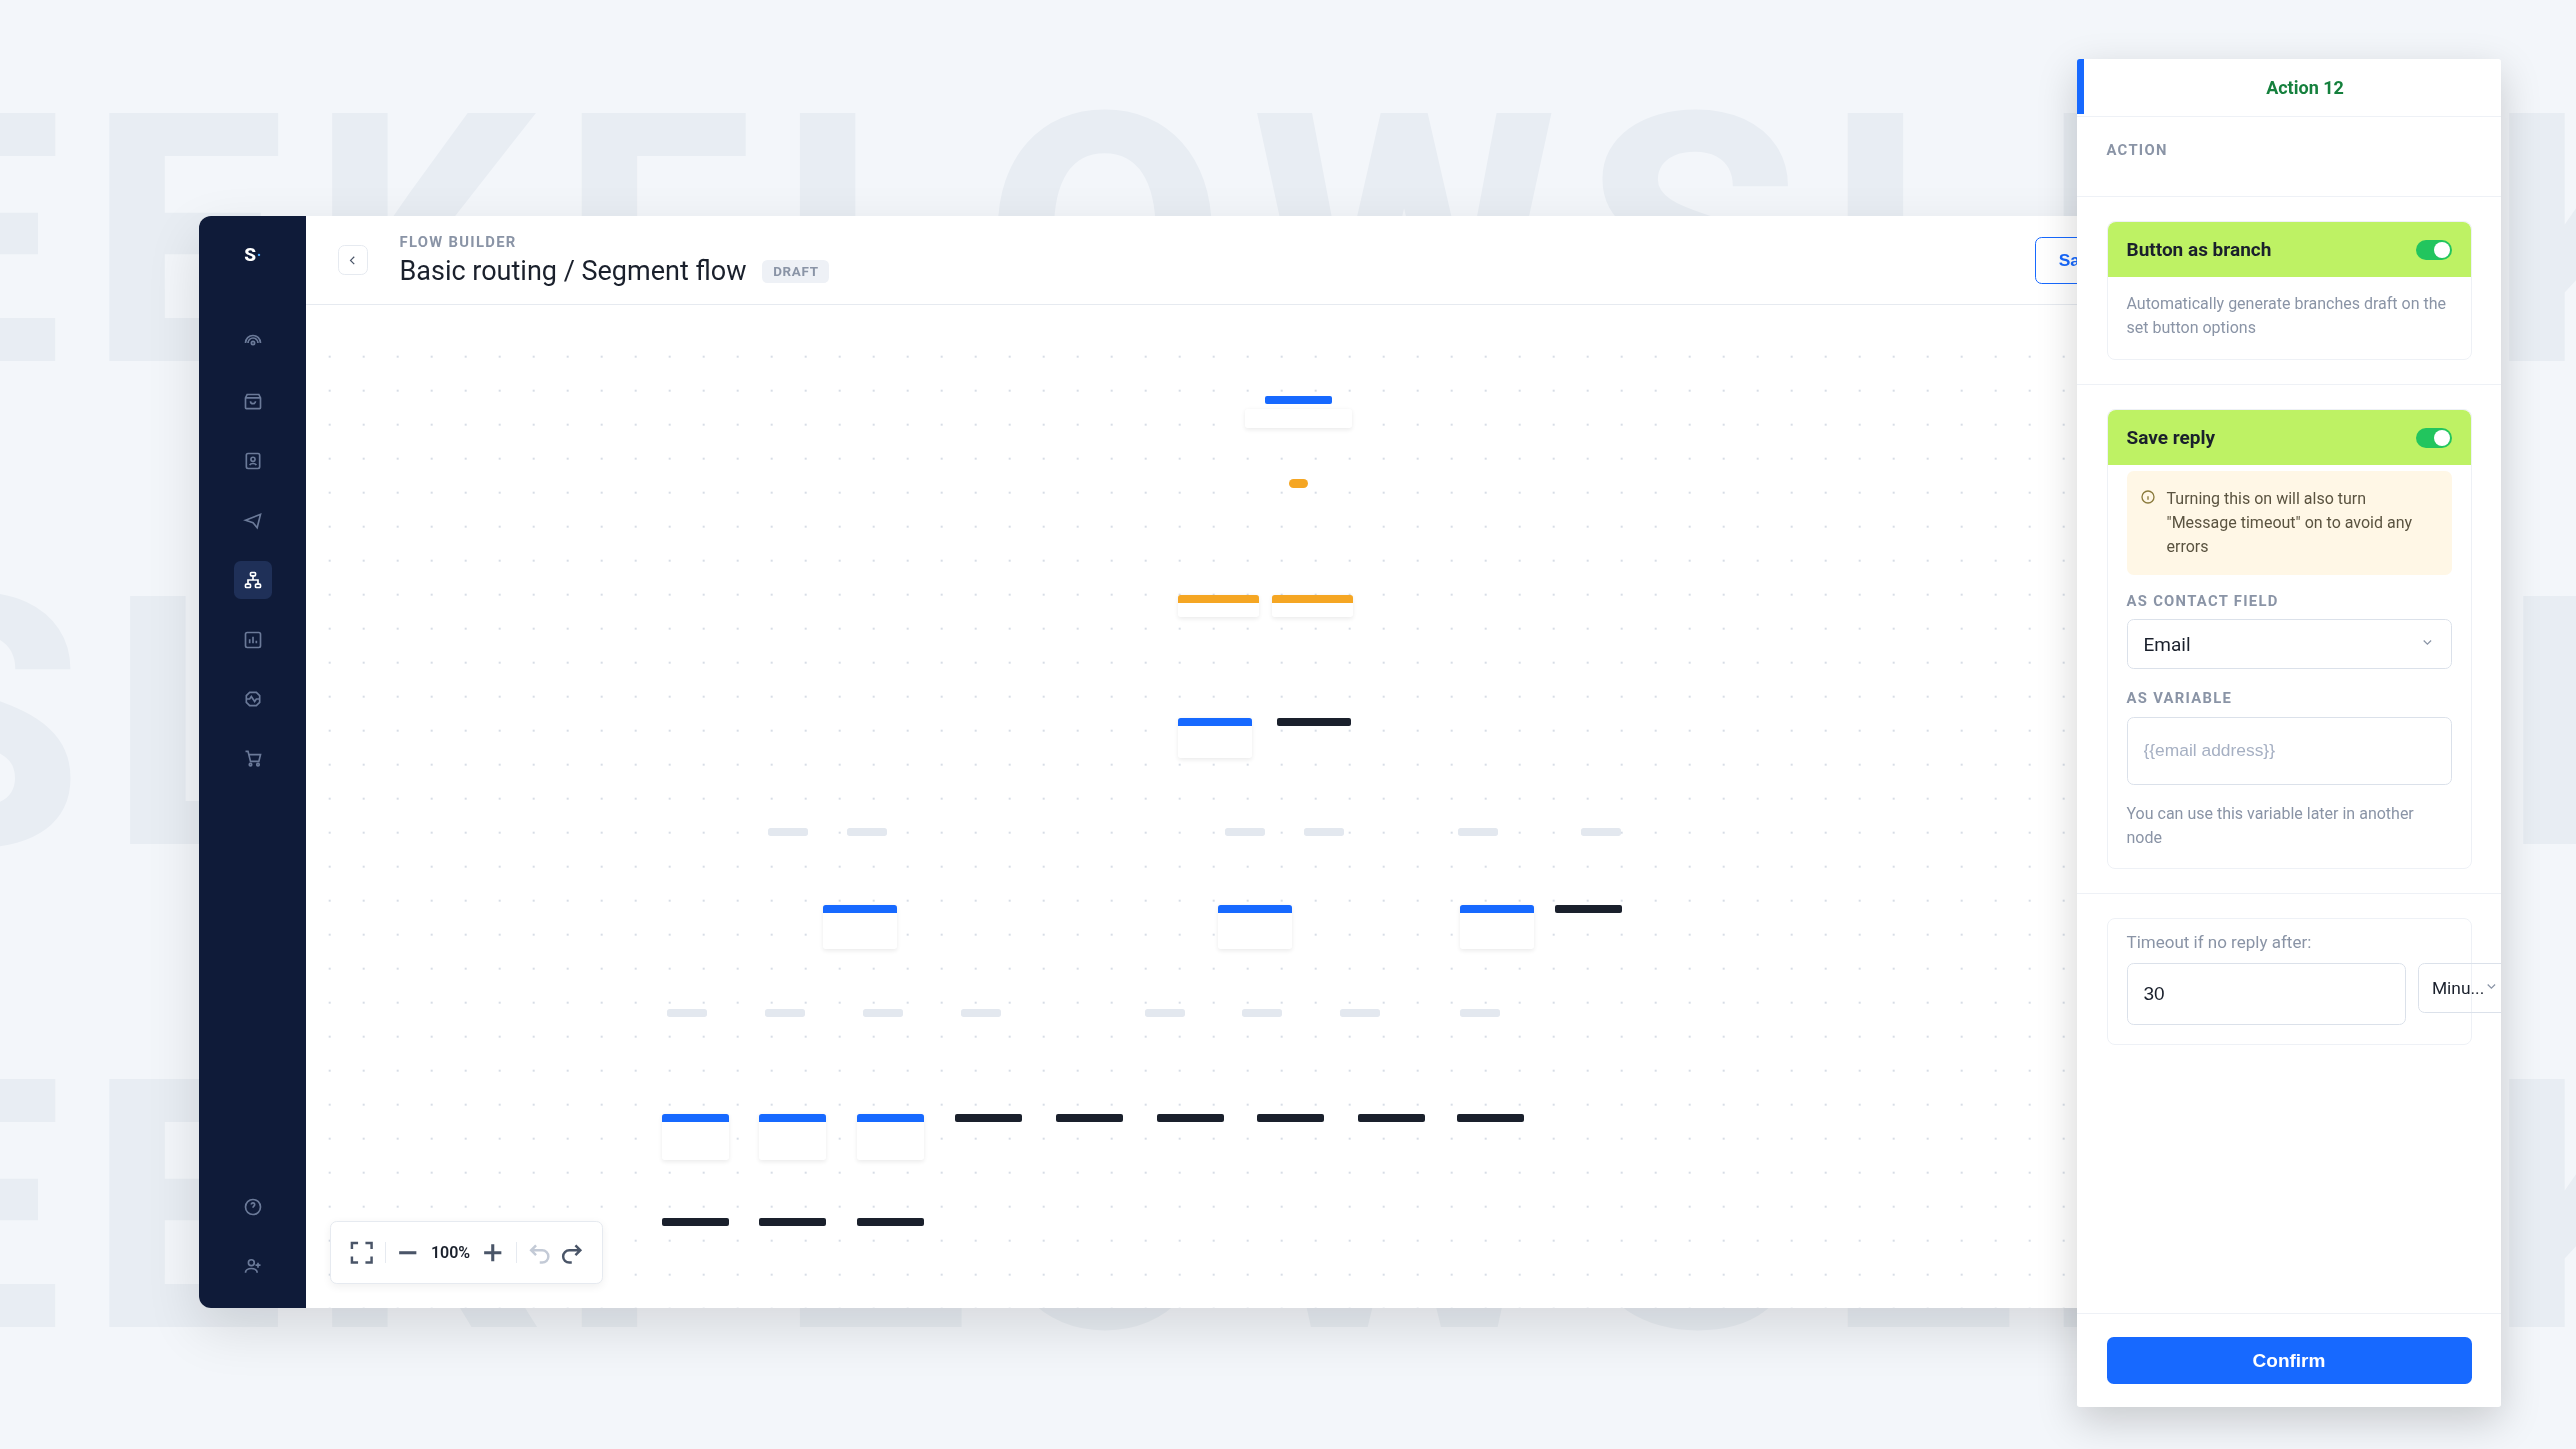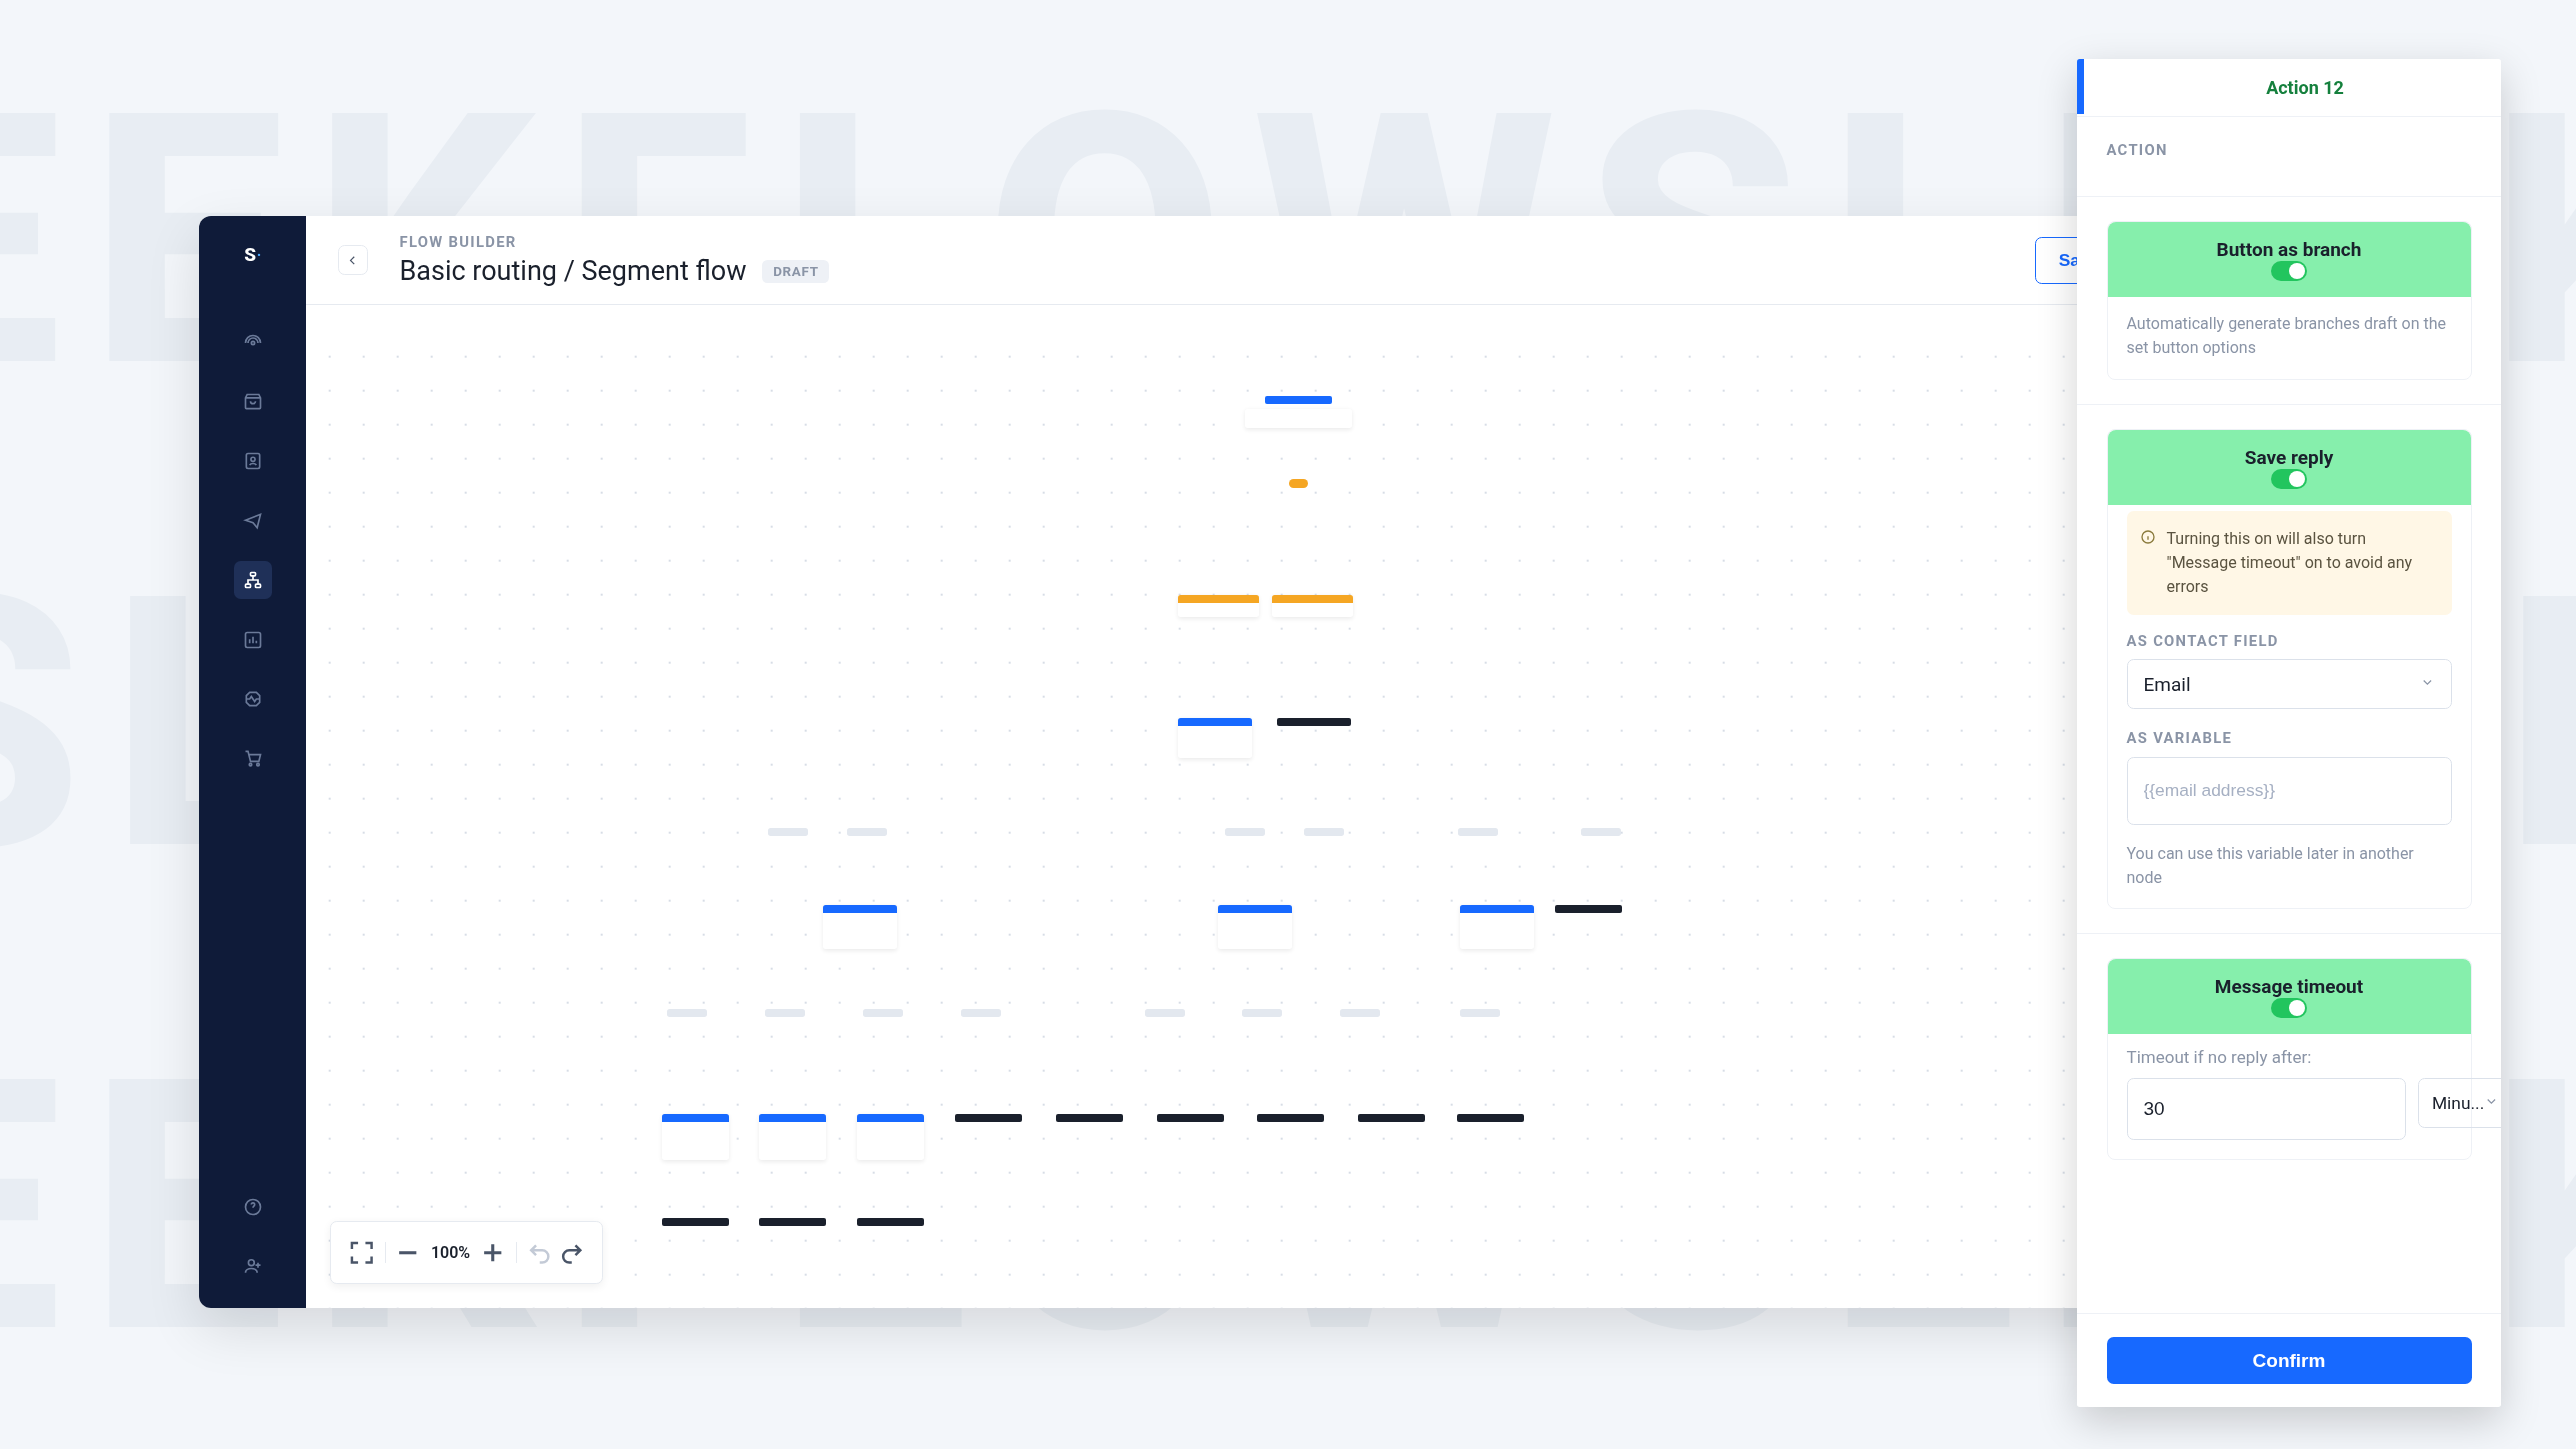--- a/index.html
+++ b/index.html
@@ -108,21 +108,21 @@
 .panel-header{height:58px;display:flex;align-items:center;justify-content:center;border-bottom:0.7px solid #eef1f6;}
 .panel-title{font-size:18px;font-weight:700;color:#15803d;margin-left:32px;}
 .panel-body{flex:1;overflow:auto;}
 .section{border-bottom:0.7px solid #eef1f6;padding:24px 29.5px;}
 .section-label{font-size:14.8px;letter-spacing:1.3px;font-weight:700;color:#8a94a6;text-transform:uppercase;margin-bottom:13.4px;}
 .select{border:0.7px solid #dbe1ea;border-radius:6.7px;height:50px;display:flex;align-items:center;padding:0 16px;justify-content:space-between;cursor:pointer;}
 .select-value{font-size:19px;color:#1a202c;}
 .chev{color:#8a94a6;}
 .chev svg{width:14.8px;height:14.8px;}
 .card{border:0.7px solid #eef1f6;border-radius:8px;}
-.card-header{display:flex;align-items:center;justify-content:space-between;padding:16px 19px;background:#86efac;border-radius:8px 8px 0 0;flex-direction:column;}
+.card-header{display:flex;align-items:center;justify-content:space-between;padding:16px 19px;background:#bef264;border-radius:8px 8px 0 0;}
 .card-title{font-size:19px;font-weight:700;color:#1a202c;}
 .toggle{width:36px;height:20px;background:#22c55e;border-radius:10px;position:relative;cursor:pointer;}
 .toggle::after{content:"";position:absolute;right:2px;top:2px;width:16px;height:16px;background:#fff;border-radius:50%;}
 .card-desc{padding:14.8px 19px 19px;font-size:16px;line-height:1.5;color:#8a94a6;}
 .info-box{background:#fff7e6;border-radius:6.7px;padding:16px 17.4px 16px 40px;position:relative;font-size:16px;line-height:1.5;color:#5a5340;margin:5.4px 19px 17.4px;}
 .info-box .info-icon{position:absolute;left:13.4px;top:17.4px;width:16px;height:16px;color:#8a7a3c;}
 .field-label{font-size:14.8px;letter-spacing:1.3px;font-weight:700;color:#8a94a6;text-transform:uppercase;margin:13.4px 19px 9.4px;}
 .field-block{padding:0 19px 6.7px;}
 .text-input{border:0.7px solid #dbe1ea;border-radius:6.7px;height:68px;width:100%;padding:6px 16px;font-size:17.4px;color:#a21caf;}
 .text-input::placeholder{color:#a6b0c3;}
@@ -388,24 +388,20 @@
         <div class="field-label">AS VARIABLE</div>
         <div class="field-block">
           <input class="text-input" placeholder="{{email address}}" style="">
         </div>
         <div class="helper">You can use this variable later in another node</div>
       </div>
     </div>
 
     <div class="section" style="border-bottom:none;">
       <div class="card">
-        <div class="card-header">
-          <div class="card-title">Message timeout</div>
-          <div class="toggle"></div>
-        </div>
         <div class="timeout-label">Timeout if no reply after:</div>
         <div class="timeout-row">
           <input class="num-input" value="30" style="">
           <div class="unit-select">
             <span class="select-value" style="font-size:17.4px;">Minu...</span>
             <span class="chev"><svg viewBox="0 0 24 24" fill="none" stroke="currentColor" stroke-width="2">
                   <path d="M6 9l6 6 6-6"></path>
                 </svg></span>
           </div>
         </div>

